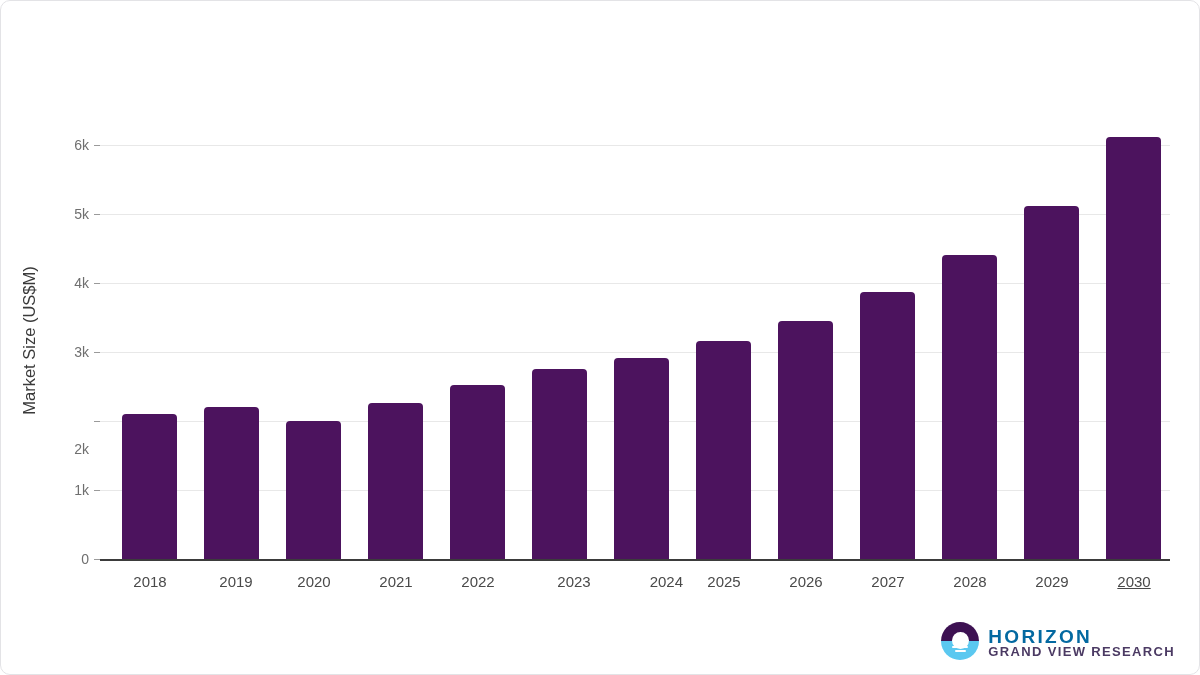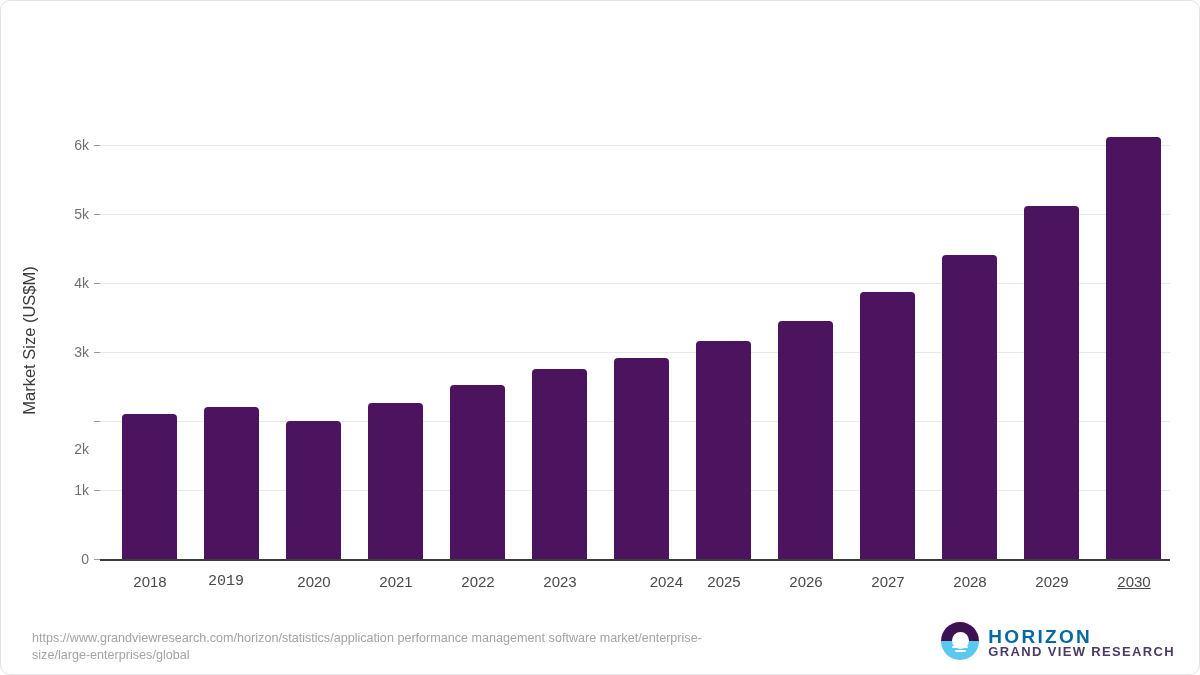--- a/index.html
+++ b/index.html
@@ -227,21 +227,20 @@
       <div class="bar" title="2025: 3175" style="left: 596px; height: 218.831px; background: rgb(76, 19, 94);"></div>
       <div class="bar" title="2026: 3470" style="left: 678px; height: 239.163px; background: rgb(76, 19, 94);"></div>
       <div class="bar" title="2027: 3895" style="left: 760px; height: 268.455px; background: rgb(76, 19, 94);"></div>
       <div class="bar" title="2028: 4425" style="left: 842px; height: 304.985px; background: rgb(76, 19, 94);"></div>
       <div class="bar" title="2029: 5135" style="left: 924px; height: 353.92px; background: rgb(76, 19, 94);"></div>
       <div class="bar" title="2030: 6140" style="left: 1006px; height: 423.188px; background: rgb(76, 19, 94);"></div>
     </div>
 
   <div id="axis-baseline"></div>
 
-  <div id="source-url">https://www.grandviewresearch.com/horizon/statistics/application performance management software market/enterprise-size/large-enterprises/global</div>
 
   <div id="logo">
     <div id="logo-mark">
       <div class="top-half"></div>
       <div class="bottom-half"></div>
       <div class="sun"></div>
       <div class="ray1"></div>
       <div class="ray2"></div>
     </div>
     <div id="logo-text">
@@ -251,25 +250,25 @@
   </div>
 
 <div class="ytick-mark" style="top: 558px;"></div>
     <div class="ytick-mark" style="top: 489.077px;"></div>
     <div class="ytick-mark" style="top: 420.154px;"></div>
     <div class="ytick-mark" style="top: 351.231px;"></div>
     <div class="ytick-mark" style="top: 282.308px;"></div>
     <div class="ytick-mark" style="top: 213.385px;"></div>
     <div class="ytick-mark" style="top: 144.462px;"></div>
     <div class="xtick-label" style="left: 108px;">2018</div>
-    <div class="xtick-label" style="left: 184px; font-family: Liberation Mono, monospace;">2019</div>
+    <div class="xtick-label" style="left: 194px;">2019</div>
     <div class="xtick-label" style="left: 272px;">2020</div>
     <div class="xtick-label" style="left: 354px;">2021</div>
     <div class="xtick-label" style="left: 436px;">2022</div>
-    <div class="xtick-label" style="left: 518px;">2023</div>
+    <div class="xtick-label" style="left: 532px;">2023</div>
     <div class="xtick-label" style="left: 600px; text-align: right;">2024</div>
     <div class="xtick-label" style="left: 682px;">2025</div>
     <div class="xtick-label" style="left: 764px;">2026</div>
     <div class="xtick-label" style="left: 846px;">2027</div>
     <div class="xtick-label" style="left: 928px;">2028</div>
     <div class="xtick-label" style="left: 1010px;">2029</div>
     <div class="xtick-label" style="left: 1092px; text-decoration: underline;">2030</div>
   </div>
 
 </body></html>

